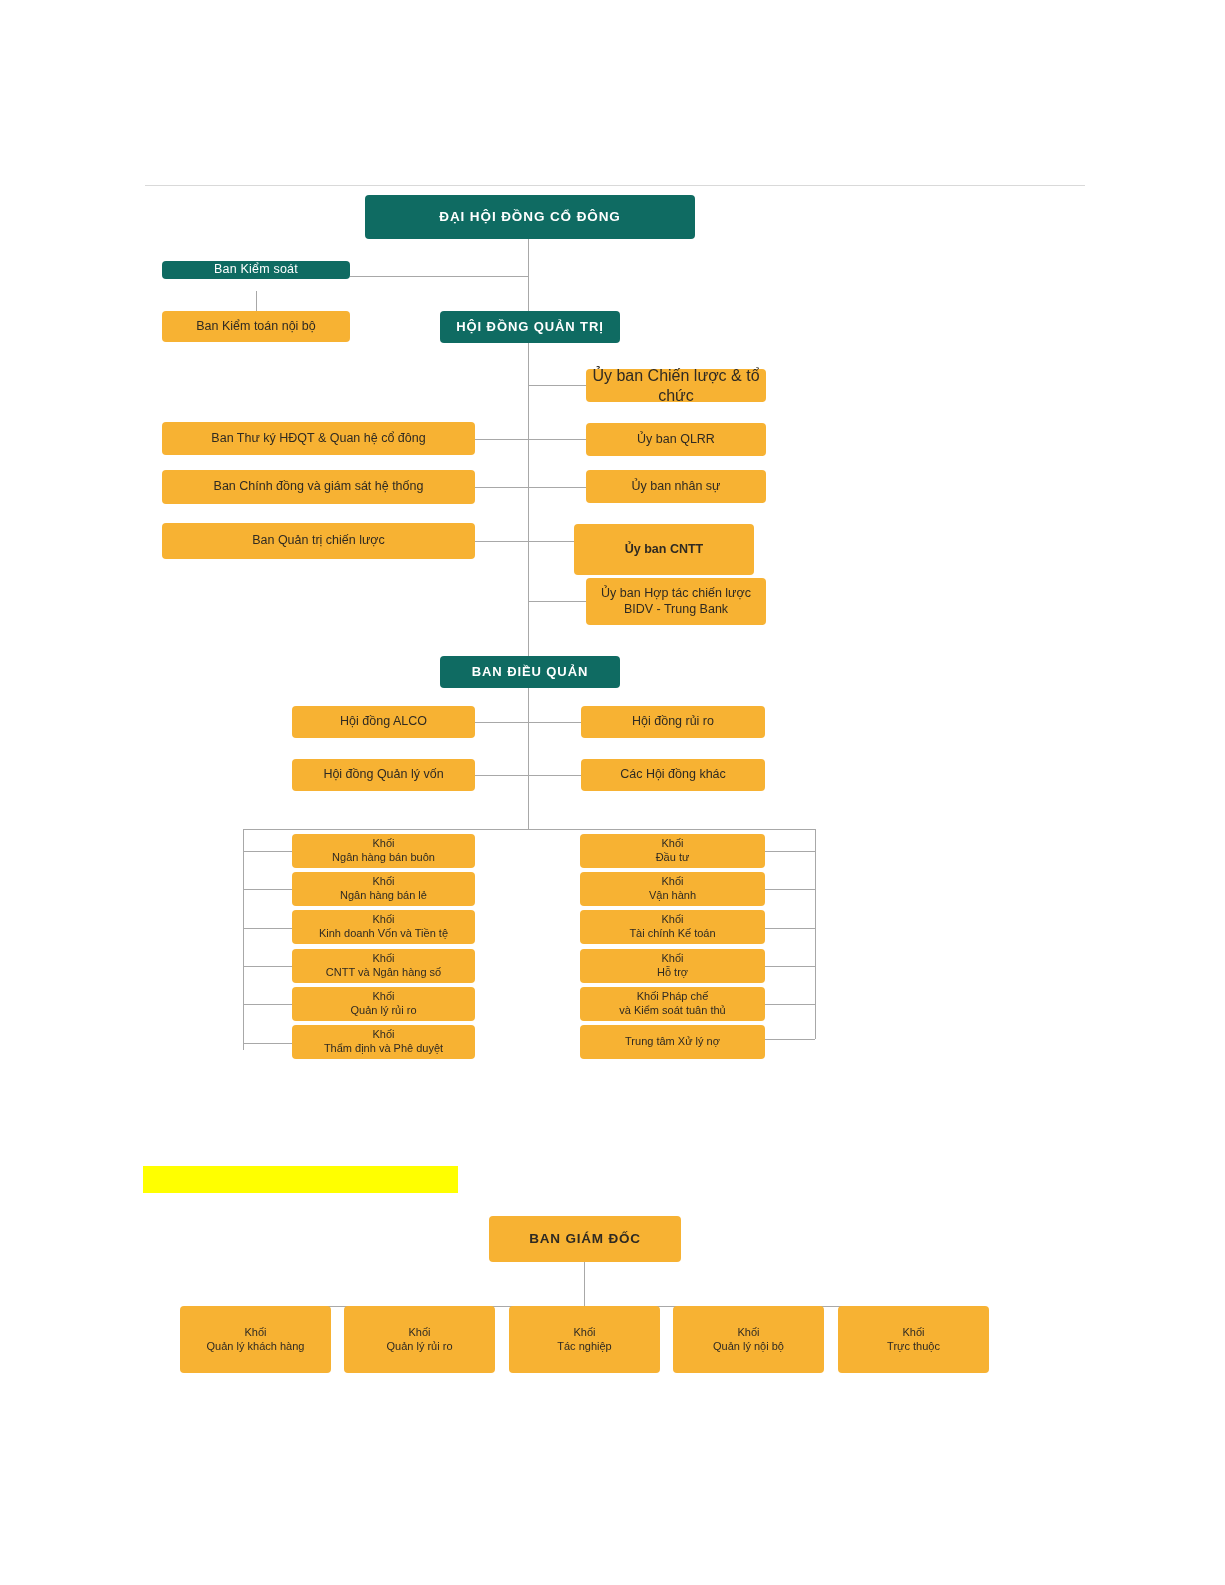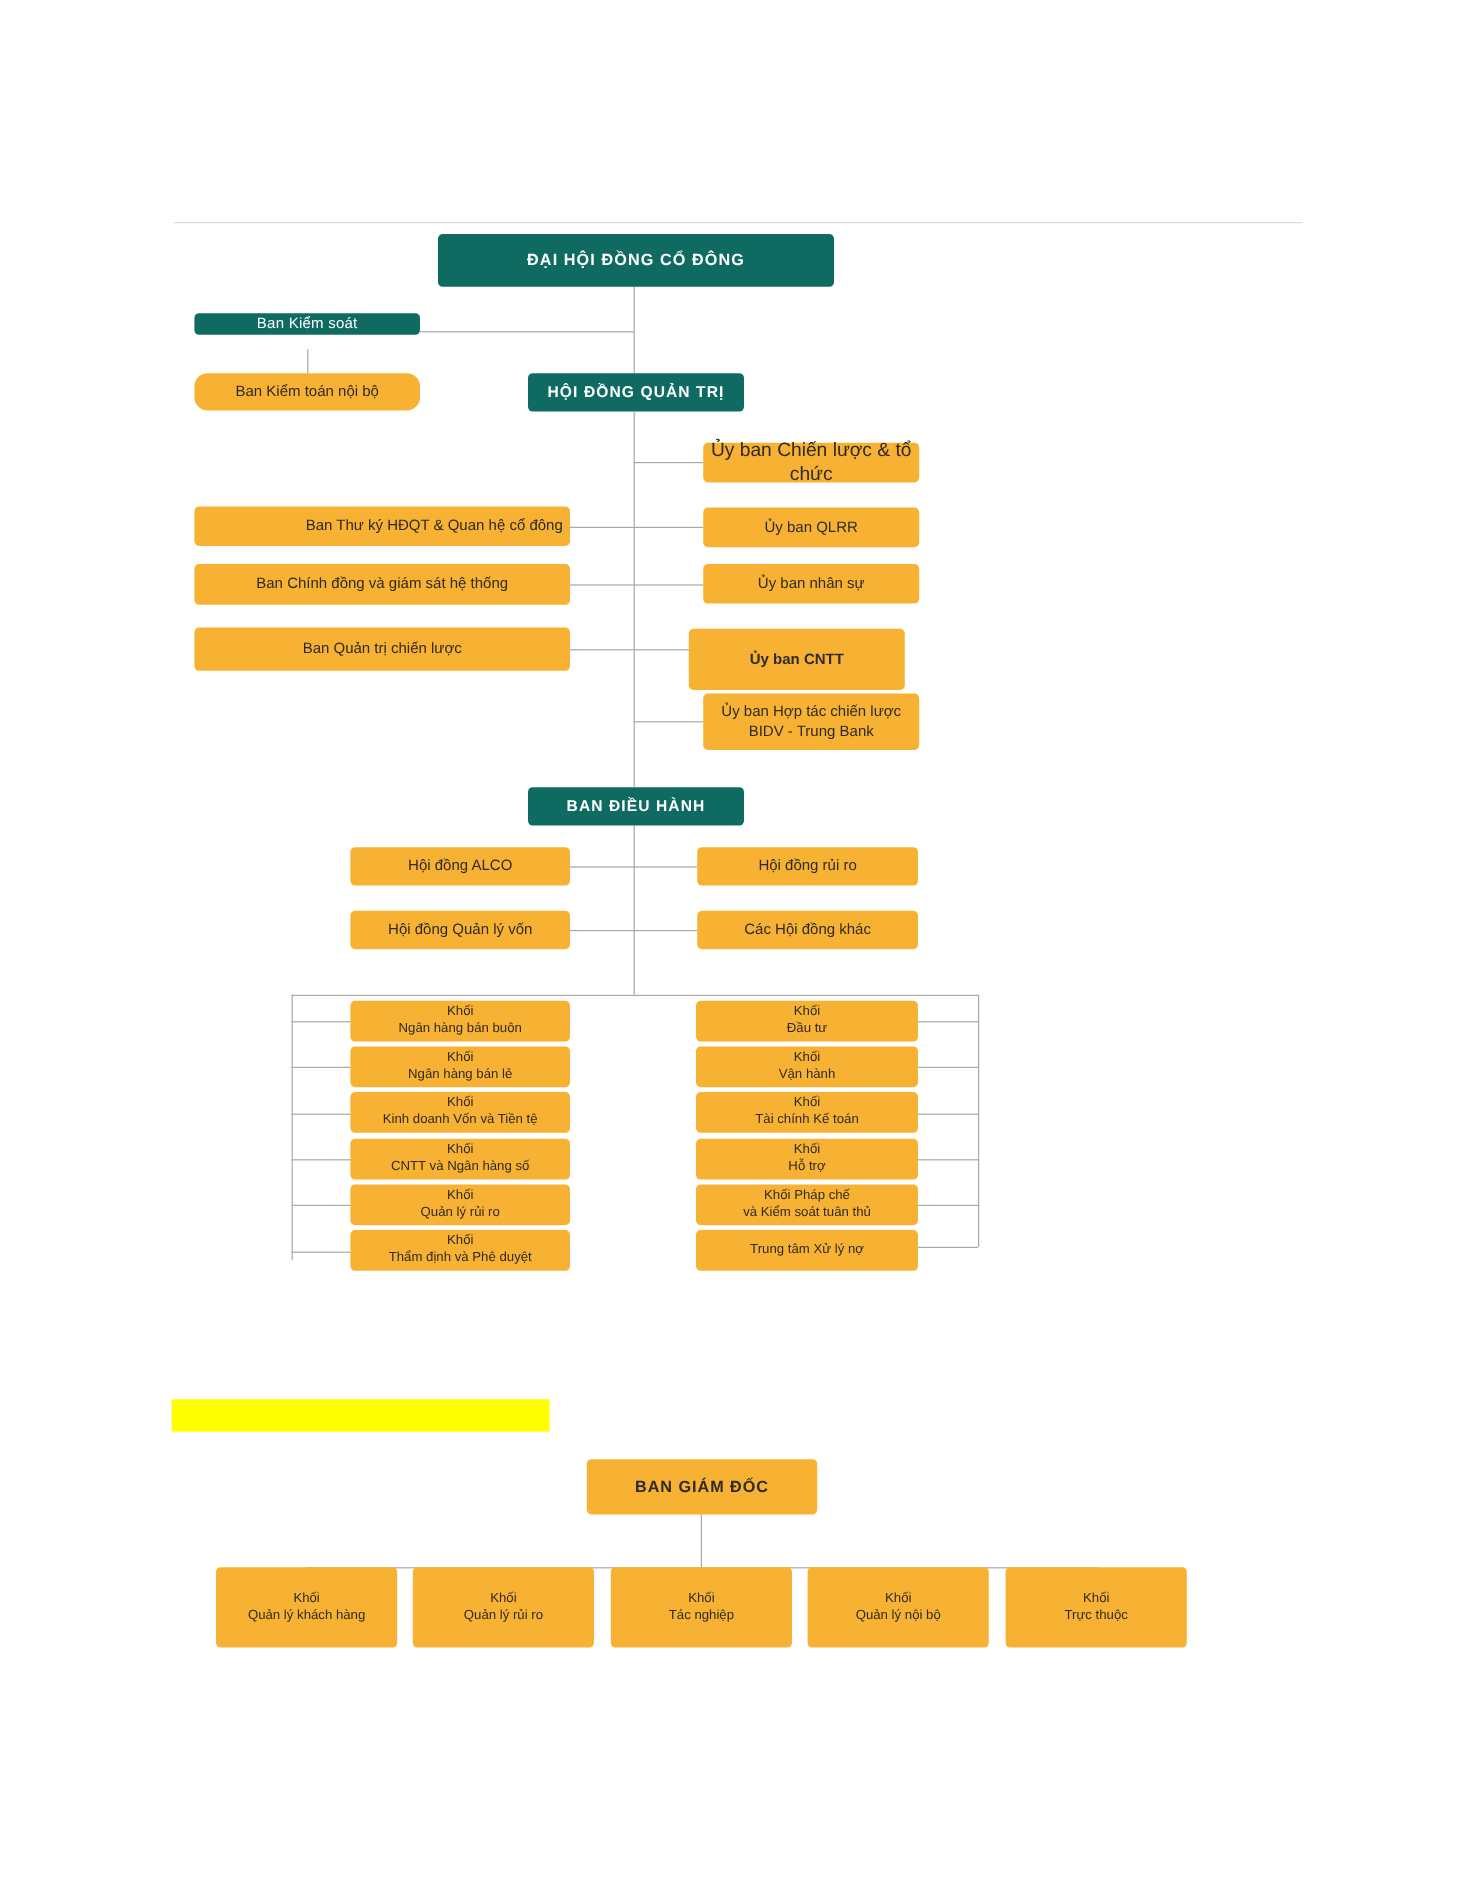--- a/index.html
+++ b/index.html
@@ -111,21 +111,21 @@
   <div class="ln h" style="left:765px; top:996px; width:50px;"></div>
 
   <div class="node teal" style="left:365px; top:152px; width:330px; height:44px; font-size:13.5px;">
     <span class="txt">ĐẠI HỘI ĐỒNG CỔ ĐÔNG</span>
   </div>
 
   <div class="node teal plain" style="left:162px; top:218px; width:188px; height:18px; font-size:12.5px;">
     <span class="txt">Ban Kiểm soát</span>
   </div>
 
-  <div class="node orange" style="left:162px; top:268px; width:188px; height:31px; font-size:12.5px;border-radius:11px;">
+  <div class="node orange" style="left:162px; top:268px; width:188px; height:31px; font-size:12.5px;">
     <span class="txt">Ban Kiểm toán nội bộ</span>
   </div>
 
   <div class="node teal" style="left:440px; top:268px; width:180px; height:32px; font-size:13px;">
     <span class="txt">HỘI ĐỒNG QUẢN TRỊ</span>
   </div>
 
   <div class="node orange" style="left:586px; top:326px; width:180px; height:33px; font-size:16px;">
     <span class="txt">Ủy ban Chiến lược &amp; tổ chức</span>
   </div>
@@ -136,32 +136,32 @@
     <span class="txt">Ủy ban nhân sự</span>
   </div>
   <div class="node orange" style="left:574px; top:481px; width:180px; height:51px; font-size:12.5px;font-weight:bold;">
     <span class="txt">Ủy ban CNTT</span>
   </div>
   <div class="node orange" style="left:586px; top:535px; width:180px; height:47px; font-size:12.5px; flex-direction:column;">
     <span class="txt">Ủy ban Hợp tác chiến lược</span>
     <span class="l2">BIDV - Trung Bank</span>
   </div>
 
-  <div class="node orange" style="left:162px; top:379px; width:313px; height:33px; font-size:12.5px;justify-content:flex-end;">
+  <div class="node orange" style="left:162px; top:379px; width:313px; height:33px; font-size:12.5px;">
     <span class="txt">Ban Thư ký HĐQT &amp; Quan hệ cổ đông</span>
   </div>
   <div class="node orange" style="left:162px; top:427px; width:313px; height:34px; font-size:12.5px;">
     <span class="txt">Ban Chính đồng và giám sát hệ thống</span>
   </div>
   <div class="node orange" style="left:162px; top:480px; width:313px; height:36px; font-size:12.5px;">
     <span class="txt">Ban Quản trị chiến lược</span>
   </div>
 
   <div class="node teal" style="left:440px; top:613px; width:180px; height:32px; font-size:13px;">
-    <span class="txt">BAN ĐIỀU HÀNH</span>
+    <span class="txt">BAN ĐIỀU QUẢN</span>
   </div>
 
   <div class="node orange" style="left:292px; top:663px; width:183px; height:32px; font-size:12.5px;">
     <span class="txt">Hội đồng ALCO</span>
   </div>
   <div class="node orange" style="left:292px; top:716px; width:183px; height:32px; font-size:12.5px;">
     <span class="txt">Hội đồng Quản lý vốn</span>
   </div>
   <div class="node orange" style="left:581px; top:663px; width:184px; height:32px; font-size:12.5px;align-items:center;">
     <span class="txt">Hội đồng rủi ro</span>

